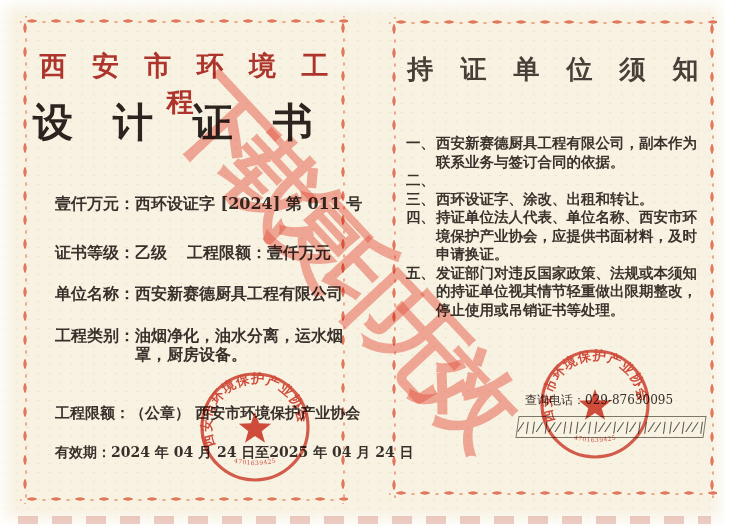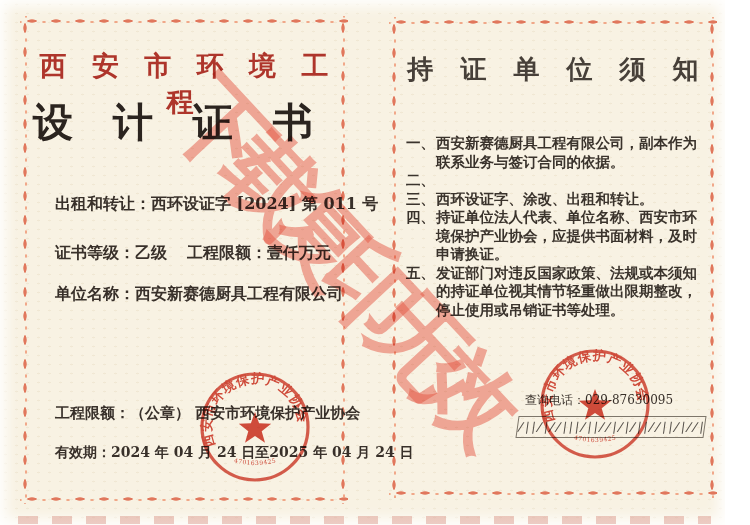--- a/index.html
+++ b/index.html
@@ -87,31 +87,35 @@
     <div class="b-h b-top"></div>
     <div class="b-h b-bot"></div>
     <div class="b-v b-left"></div>
     <div class="b-v b-right"></div>
   </div>
 
   <div class="lp-title1">西 安 市 环 境 工 程</div>
   <div class="lp-title2">设 计 证 书</div>
 
   <div class="row r1">
-    <span class="lab">出租和转让：</span><span>西环设证字 [2024] 第 011 号</span>
+    <span class="lab">壹仟万元：</span><span>西环设证字 [2024] 第 011 号</span>
   </div>
 
   <div class="row r2">
     <span class="lab">证书等级：</span><span>乙级</span><span class="lab gap2">工程限额：</span><span>壹仟万元</span>
   </div>
 
   <div class="row r3">
     <span class="lab">单位名称：</span><span>西安新赛德厨具工程有限公司</span>
   </div>
 
+  <div class="row r4">
+    <span class="lab">工程类别：</span>
+      <span class="val">油烟净化，油水分离，运水烟罩，厨房设备。</span>
+  </div>
 
   <div class="row r5">
     <span class="lab">工程限额：</span><span>（公章） 西安市环境保护产业协会</span>
   </div>
 
   <div class="row r6">
     <span class="lab">有效期：</span><span>2024 年 04 月 24 日至2025 年 04 月 24 日</span>
   </div>
 
   <div class="rp-title">持 证 单 位 须 知</div>

